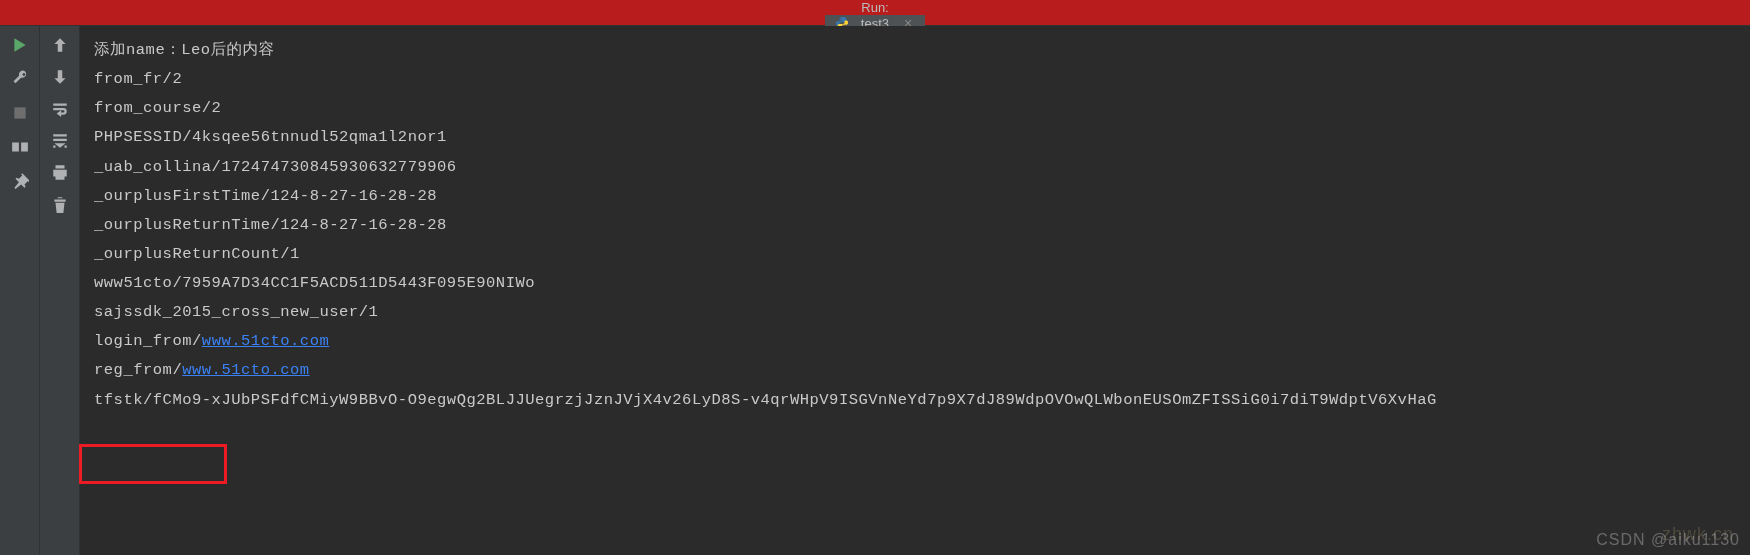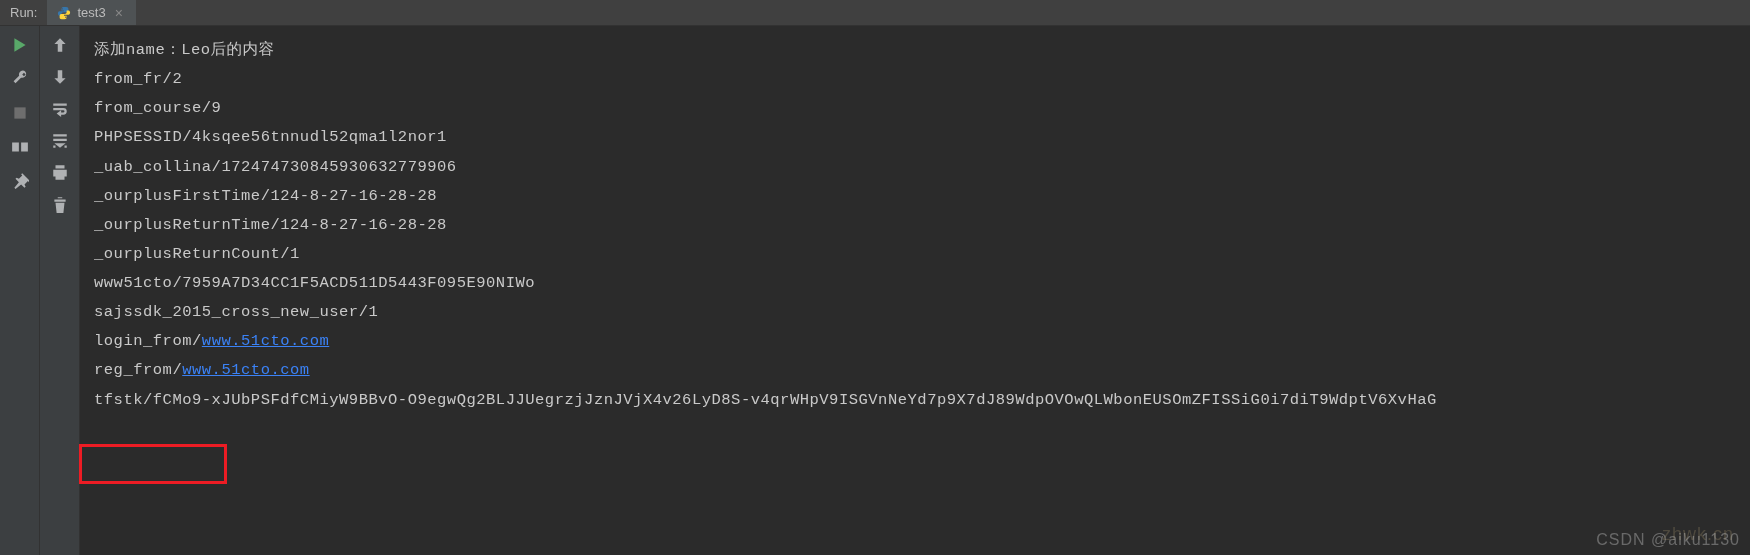--- a/index.html
+++ b/index.html
@@ -7,40 +7,41 @@
       background: #2b2b2b;
       font-family: Consolas, "Courier New", monospace;
       color: #bbbbbb;
       font-size: 15px;
       overflow: hidden;
       width: 1750px;
       height: 555px;
       position: relative;
     }
     .header {
-      background: #404040;
+      background: #b91c1c;
       height: 26px;
       display: flex;
       align-items: center;
       border-bottom: 1px solid #323232;
+      flex-direction: column;
     }
     .run-label {
       color: #bbbbbb;
       padding: 0 10px;
       font-family: sans-serif;
       font-size: 13px;
     }
     .tab {
       display: flex;
       align-items: center;
       height: 100%;
       padding: 0 10px;
       background: #4e5254;
       color: #bbbbbb;
-      gap: 6px;
+      gap: 12px;
       font-family: sans-serif;
       font-size: 13px;
     }
     .py-icon {
       width: 14px;
       height: 14px;
       display: inline-flex;
     }
     .tab-close {
       color: #888;
@@ -214,21 +215,21 @@
     <div class="tb-icon">
       <svg viewBox="0 0 16 16">
           <path fill="#afb1b3" d="M3 3h10v2H3zm1 3h8l-1 9H5zM6 1h4v1H6z"></path>
         </svg>
     </div>
   </div>
 
   <div class="console" id="console-area">
       <div class="line">添加name：Leo后的内容</div>
       <div class="line">from_fr/2</div>
-      <div class="line">from_course/9</div>
+      <div class="line">from_course/2</div>
       <div class="line">PHPSESSID/4ksqee56tnnudl52qma1l2nor1</div>
       <div class="line">_uab_collina/172474730845930632779906</div>
       <div class="line">_ourplusFirstTime/124-8-27-16-28-28</div>
       <div class="line">_ourplusReturnTime/124-8-27-16-28-28</div>
       <div class="line">_ourplusReturnCount/1</div>
       <div class="line">www51cto/7959A7D34CC1F5ACD511D5443F095E90NIWo</div>
       <div class="line">sajssdk_2015_cross_new_user/1</div>
       <div class="line"><span>login_from/</span><span class="link">www.51cto.com</span></div>
       <div class="line"><span>reg_from/</span><span class="link">www.51cto.com</span></div>
       <div class="line">tfstk/fCMo9-xJUbPSFdfCMiyW9BBvO-O9egwQg2BLJJUegrzjJznJVjX4v26LyD8S-v4qrWHpV9ISGVnNeYd7p9X7dJ89WdpOVOwQLWbonEUSOmZFISSiG0i7diT9WdptV6XvHaG</div>

